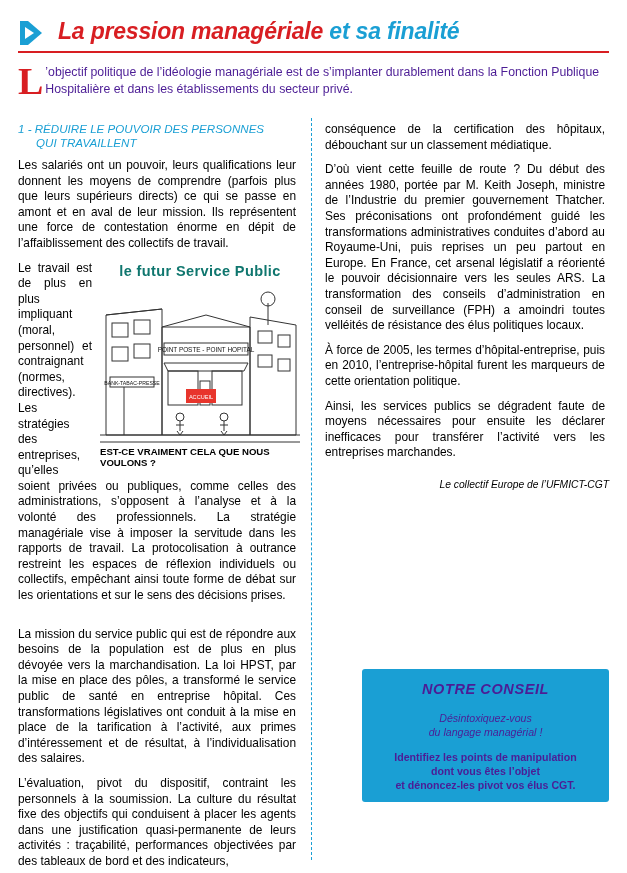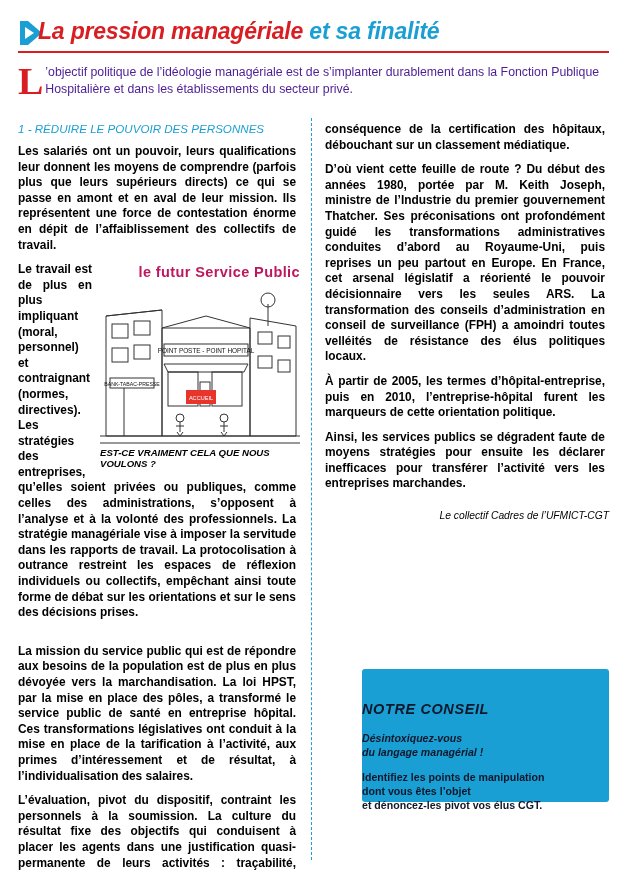--- a/index.html
+++ b/index.html
@@ -33,21 +33,21 @@
   }
   .header-arrow {
     position: absolute;
     left: 0;
     top: 2px;
     width: 26px;
     height: 26px;
   }
   .header-title {
     position: absolute;
-    left: 20px;
+    left: 40px;
     top: 0px;
     font-size: 23px;
     font-weight: bold;
     font-style: italic;
     color: #d81e22;
     letter-spacing: -0.2px;
     white-space: nowrap;
   }
   .header-title .accent {
     color: #1a9fd4;
@@ -122,48 +122,46 @@
     display: block;
     padding-left: 18px;
   }
 
   p.body {
     font-size: 11.9px;
     line-height: 15.6px;
     text-align: justify;
     margin: 0 4px 9px 0;
     color: #000;
-    font-weight: bold;
   }
 
   
   .illus {
     float: right;
     width: 200px;
     height: 205px;
     margin: 2px 0 4px 8px;
     position: relative;
   }
   .illus-cap-top {
-    text-align: right;
+    text-align: center;
     font-size: 14.5px;
     font-weight: bold;
-    color: #be185d;
+    color: #0f766e;
     letter-spacing: 0.4px;
     font-family: "Liberation Sans", sans-serif;
   }
   .illus-cap-bottom {
     position: absolute;
     bottom: 0;
     left: 0;
     width: 200px;
     text-align: left;
     font-size: 9.6px;
     font-weight: bold;
-    font-style: italic;
     color: #000;
   }
   .illus-frame {
     position: absolute;
     top: 22px;
     left: 0;
     width: 200px;
     height: 162px;
   }
 
@@ -177,37 +175,37 @@
   }
 
   
   .conseil {
     position: absolute;
     left: 362px;
     top: 669px;
     width: 247px;
     height: 133px;
     background: #1a9fd4;
-    color: #0f172a;
+    color: #4c1d95;
     border-radius: 3px;
-    text-align: left;
+    text-align: center;
     box-sizing: border-box;
-    padding-top: 32px;
+    padding-top: 12px;
   }
   .conseil-title {
     font-size: 14.5px;
     font-weight: bold;
     font-style: italic;
     letter-spacing: 0.6px;
     margin-bottom: 14px;
   }
   .conseil-l1 {
     font-size: 10.6px;
     font-style: italic;
-    font-weight: bold;
+    font-weight: normal;
     line-height: 14px;
     margin-bottom: 11px;
   }
   .conseil-l2 {
     font-size: 10.6px;
     font-weight: bold;
     line-height: 14px;
   }
 </style>
 </head>
@@ -231,20 +229,21 @@
     <span class="dropcap">L</span>
     <div class="intro-text">’objectif politique de l’idéologie managériale est de s’implanter durablement dans la Fonction Publique Hospitalière et dans les établissements du secteur privé.</div>
   </div>
 
   <div class="col-sep"></div>
 
   <div class="col-left">
 
     <div class="sec-title">
       <span>1 - RÉDUIRE LE POUVOIR DES PERSONNES</span>
+      <span class="l2">QUI TRAVAILLENT</span>
     </div>
 
     <p class="body">Les salariés ont un pouvoir, leurs qualifications leur donnent les moyens de comprendre (parfois plus que leurs supérieurs directs) ce qui se passe en amont et en aval de leur mission. Ils représentent une force de contestation énorme en dépit de l’affaiblissement des collectifs de travail.</p>
 
     <div class="illus">
       <div class="illus-cap-top">le futur  Service  Public</div>
       <svg class="illus-frame" viewBox="0 0 200 162">
         <rect x="0" y="0" width="200" height="162" fill="#ffffff"></rect>
 
         <g stroke="#333" stroke-width="1" fill="none">
@@ -301,23 +300,23 @@
     <div style="clear:both; height:14px;"></div>
 
 
     <p class="body">La mission du service public qui est de répondre aux besoins de la population est de plus en plus dévoyée vers la marchandisation. La loi HPST, par la mise en place des pôles, a transformé le service public de santé en entreprise hôpital. Ces transformations législatives ont conduit à la mise en place de la tarification à l’activité, aux primes d’intéressement et de résultat, à l’individualisation des salaires.</p>
     <p class="body">L’évaluation, pivot du dispositif, contraint les personnels à la soumission. La culture du résultat fixe des objectifs qui conduisent à placer les agents dans une justification quasi-permanente de leurs activités : traçabilité, performances objectivées par des tableaux de bord et des indicateurs,</p>
   </div>
 
   <div class="col-right">
     <p class="body">conséquence de la certification des hôpitaux, débouchant sur un classement médiatique.</p>
     <p class="body">D’où vient cette feuille de route ? Du début des années 1980, portée par M. Keith Joseph, ministre de l’Industrie du premier gouvernement Thatcher. Ses préconisations ont profondément guidé les transformations administratives conduites d’abord au Royaume-Uni, puis reprises un peu partout en Europe. En France, cet arsenal législatif a réorienté le pouvoir décisionnaire vers les seules ARS. La transformation des conseils d’administration en conseil de surveillance (FPH) a amoindri toutes velléités de résistance des élus politiques locaux.</p>
-    <p class="body">À partir de 2005, les termes d’hôpital-entreprise, puis en 2010, l’entreprise-hôpital furent les marqueurs de cette orientation politique.</p>
-    <p class="body">Ainsi, les services publics se dégradent faute de moyens stratégies pour ensuite les déclarer inefficaces pour transférer l’activité vers les entreprises marchandes.</p>
-    <div class="signature">Le collectif Cadres de l’UFMICT-CGT</div>
+    <p class="body">À force de 2005, les termes d’hôpital-entreprise, puis en 2010, l’entreprise-hôpital furent les marqueurs de cette orientation politique.</p>
+    <p class="body">Ainsi, les services publics se dégradent faute de moyens nécessaires pour ensuite les déclarer inefficaces pour transférer l’activité vers les entreprises marchandes.</p>
+    <div class="signature">Le collectif Europe de l’UFMICT-CGT</div>
   </div>
 
   <div class="conseil">
     <div class="conseil-title">NOTRE CONSEIL</div>
     <div class="conseil-l1">
       <div>Désintoxiquez-vous</div>
       <div>du langage managérial !</div>
     </div>
     <div class="conseil-l2">
       <div>Identifiez les points de manipulation</div>

